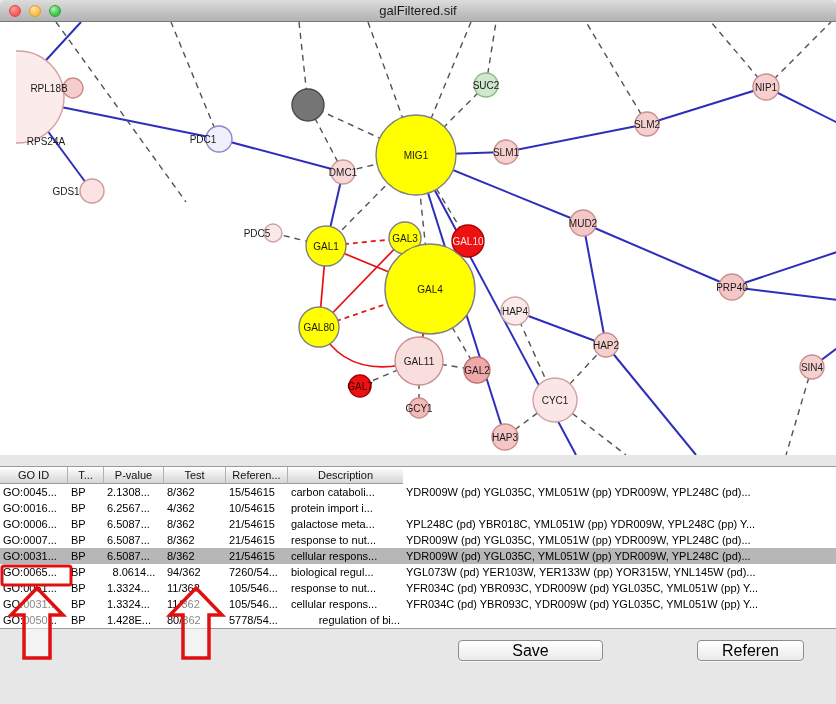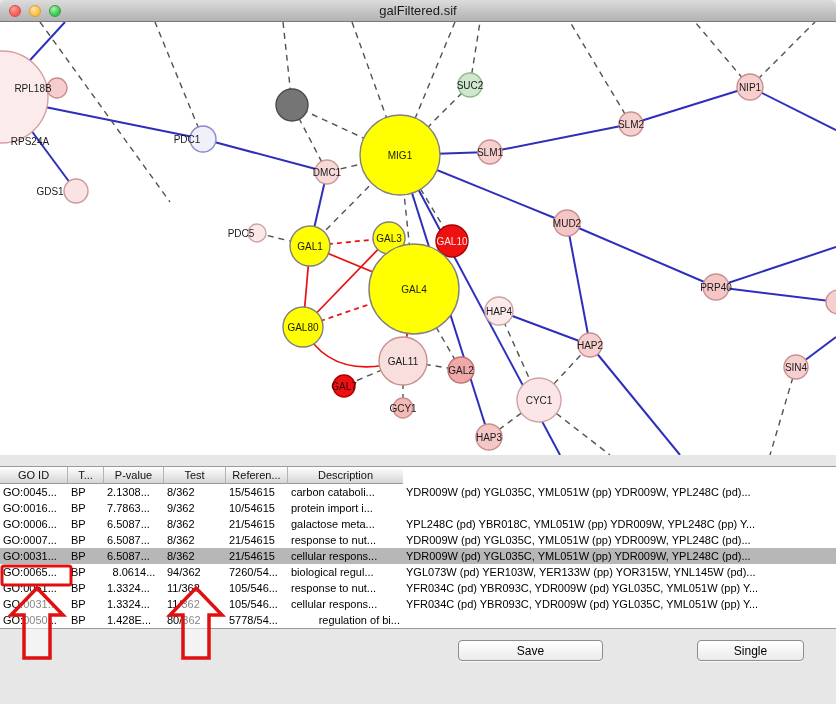--- a/index.html
+++ b/index.html
@@ -19,37 +19,37 @@
   .titlebar.inactive { background:linear-gradient(#ececec,#d2d2d2); border-bottom:1px solid #9a9a9a; }
   .titlebar.inactive .title { color:#4a4a4a; }
 
   .traffic { position:absolute; left:9px; top:5px; display:flex; gap:8px; }
   .tl { width:12px; height:12px; border-radius:50%; display:inline-block; }
   .tl.red    { background:radial-gradient(circle at 35% 30%, #ffa09b, #f95a53 65%); border:1px solid #d94742; }
   .tl.yellow { background:radial-gradient(circle at 35% 30%, #ffe6a8, #fdbc40 65%); border:1px solid #d89e33; }
   .tl.green  { background:radial-gradient(circle at 35% 30%, #b6efb0, #35c749 65%); border:1px solid #2ca33c; }
   .tl.gray   { background:radial-gradient(circle at 35% 30%, #f5f5f5, #cccccc 65%); border:1px solid #989898; }
 
-  .network-canvas { height:433px; background:#ffffff; overflow:hidden; }
+  .network-canvas { height:433px; background:#ffffff; overflow:hidden;padding-left:16px; }
 
   .noa-content { position:relative; height:227px; background:#e7e7e7; }
   .results-table { position:absolute; top:11px; left:0; width:836px; background:#fff;
                    border-top:1px solid #9a9a9a; border-bottom:1px solid #9a9a9a; }
   .thead { display:flex; height:17px; }
   .th { flex:0 0 auto; font-size:11px; color:#111; text-align:center; line-height:16px;
         background:linear-gradient(#ffffff,#d5d5d5); border-right:1px solid #b3b3b3;
         border-bottom:1px solid #9a9a9a; overflow:hidden; white-space:nowrap; }
   .th:last-child { border-right:none; }
   .tr { display:flex; height:16px; background:#fff; }
   .tr.selected { background:#b7b7b7; }
   .td { flex:0 0 auto; font-size:11px; color:#000; line-height:16px; padding:0 3px;
         overflow:hidden; white-space:nowrap; }
 
   .mac-btn { position:absolute; height:21px; border:1px solid #8d8d8d; border-radius:4px;
-             background:linear-gradient(#ffffff,#ebebeb); font-size:12px;
+             background:linear-gradient(#ffffff,#ebebeb); font-size:16px;
              font-family:"Liberation Sans", sans-serif; color:#000;
              box-shadow:0 1px 0 rgba(255,255,255,.7); }
   .mac-btn.save   { left:458px; top:185px; width:145px; }
   .mac-btn.cancel { left:697px; top:185px; width:107px; }
 
   #annotation-svg { position:absolute; left:0; top:0; width:836px; height:704px; pointer-events:none; }
   svg text { font-family:"Liberation Sans", sans-serif; }
 </style>
 </head>
 <body>
@@ -198,22 +198,22 @@
               <div class="td" style="width: 36px;">BP</div>
               <div class="td" style="width: 60px;">2.1308...</div>
               <div class="td" style="width: 62px;">8/362</div>
               <div class="td" style="width: 62px;">15/54615</div>
               <div class="td" style="width: 115px;">carbon cataboli...</div>
               <div class="td" style="width: 433px;">YDR009W (pd) YGL035C, YML051W (pp) YDR009W, YPL248C (pd)...</div>
             </div>
             <div class="tr">
               <div class="td" style="width: 68px;">GO:0016...</div>
               <div class="td" style="width: 36px;">BP</div>
-              <div class="td" style="width: 60px;">7.7863...</div>
-              <div class="td" style="width: 62px;">9/362</div>
+              <div class="td" style="width: 60px;">6.2567...</div>
+              <div class="td" style="width: 62px;">4/362</div>
               <div class="td" style="width: 62px;">10/54615</div>
               <div class="td" style="width: 115px;">protein import i...</div>
             </div>
             <div class="tr">
               <div class="td" style="width: 68px;">GO:0006...</div>
               <div class="td" style="width: 36px;">BP</div>
               <div class="td" style="width: 60px;">6.5087...</div>
               <div class="td" style="width: 62px;">8/362</div>
               <div class="td" style="width: 62px;">21/54615</div>
               <div class="td" style="width: 115px;">galactose meta...</div>
@@ -268,21 +268,21 @@
               <div class="td" style="width: 68px;">GO:0050...</div>
               <div class="td" style="width: 36px;">BP</div>
               <div class="td" style="width: 60px;">1.428E...</div>
               <div class="td" style="width: 62px;">80/362</div>
               <div class="td" style="width: 62px;">5778/54...</div>
               <div class="td" style="width: 115px; text-align: right;">regulation of bi...</div>
             </div>
           </div>
       </div>
       <button class="mac-btn save">Save</button>
-      <button class="mac-btn cancel">Single</button>
+      <button class="mac-btn cancel">Referen</button>
     </div>
   </section>
 
   <svg id="annotation-svg" viewBox="0 0 836 704">
       <rect x="2" y="566" width="69" height="19" fill="none" stroke="#e01010" stroke-width="3" rx="2"></rect>
       <polygon points="37,588 63,615 50,615 50,658 24,658 24,615 11,615" fill="rgba(255,255,255,0.5)" stroke="#e01010" stroke-width="3.5" stroke-linejoin="miter"></polygon>
       <polygon points="196,588 222,615 209,615 209,658 183,658 183,615 170,615" fill="rgba(255,255,255,0.5)" stroke="#e01010" stroke-width="3.5" stroke-linejoin="miter"></polygon>
     </svg>
 
 </div>

